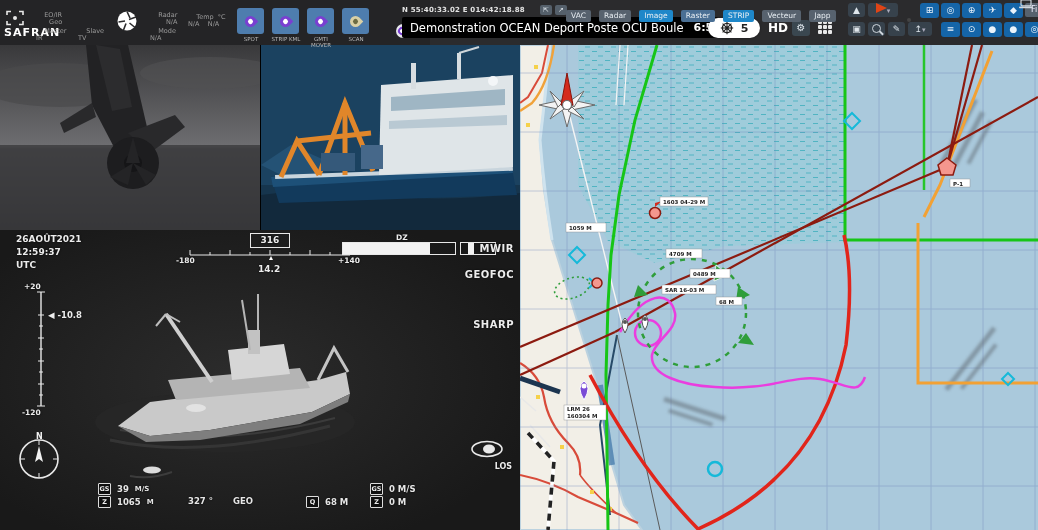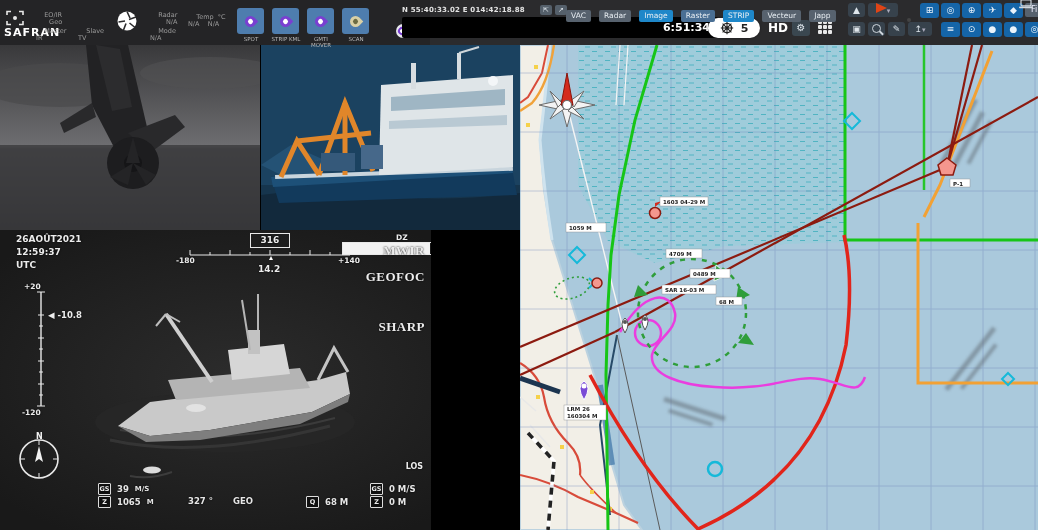--- a/index.html
+++ b/index.html
@@ -59,24 +59,24 @@
         transform:rotate(45deg);right:-4px;bottom:-1px;}
   .flagtri{width:0;height:0;border-left:11px solid #e04416;border-top:5px solid transparent;
            border-bottom:5px solid transparent;display:inline-block;}
   .caret{color:#aab;font-size:7px;}
 
   
   #feed-ir{left:0;top:45px;width:260px;height:185px;background:#4a4a4c;overflow:hidden;}
   #feed-ship{left:261px;top:45px;width:259px;height:185px;background:#14324a;overflow:hidden;}
 
   
-  #thermal{left:0;top:230px;width:431px;height:300px;background:#161616;overflow:hidden;}
+  #thermal{left:0;top:230px;width:520px;height:300px;background:#161616;overflow:hidden;}
   .hud{position:absolute;color:#ececec;font-weight:bold;text-shadow:0 0 2px #000;}
   .hud9{font-size:9px;}
-  .hud10{font-size:13px;letter-spacing:.5px;font-family:Liberation Serif, serif;}
+  .hud10{font-size:10px;letter-spacing:.5px;}
   .boxletter{display:inline-block;min-width:11px;height:10px;border:1px solid #ddd;border-radius:1px;
              background:#111;color:#eee;font-size:6.5px;line-height:10px;text-align:center;font-weight:bold;}
   .hrow{position:absolute;display:flex;gap:6px;align-items:center;color:#e6e6e6;
         font-size:8.5px;font-weight:bold;text-shadow:0 0 2px #000;}
 
   
   #map{left:520px;top:45px;width:518px;height:485px;background:#aac9dc;}
   svg{display:block;}
 </style>
 </head>
@@ -134,20 +134,21 @@
   <div id="sar-toggle" class="abs">
     <span class="pin small"></span>
     <span class="knob"></span>
   </div>
 
   <div id="coords-bar" class="abs">N 55:40:33.02  E 014:42:18.88</div>
   <div class="abs mini-btn" style="left:540px">⇱</div>
   <div class="abs mini-btn" style="left:555px">↗</div>
 
   <div id="title-bar" class="abs">
+    <span class="t">Demonstration OCEAN Deport Poste OCU Boule</span>
     <span class="tm">6:51:34</span>
   </div>
 
   <div id="count-pill" class="abs">
     <svg width="14" height="14" viewBox="0 0 14 14">
       <circle cx="7" cy="7" r="4.6" fill="none" stroke="#222" stroke-width="1.4"></circle>
       <g stroke="#222" stroke-width="1.1">
         <path d="M7 .8 V13.2 M.8 7 H13.2 M2.6 2.6 L11.4 11.4 M11.4 2.6 L2.6 11.4"></path>
       </g>
         <circle cx="7" cy="7" r="1.6" fill="#222"></circle>

